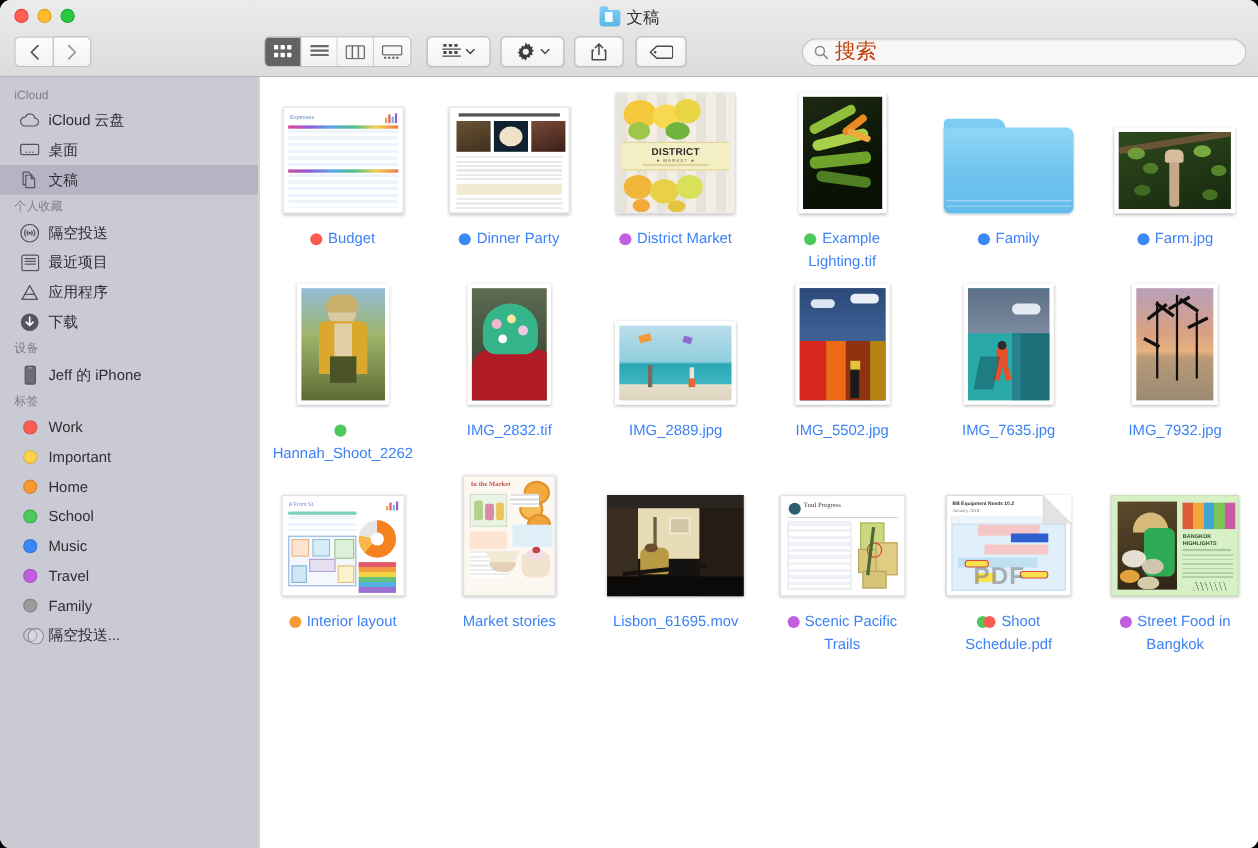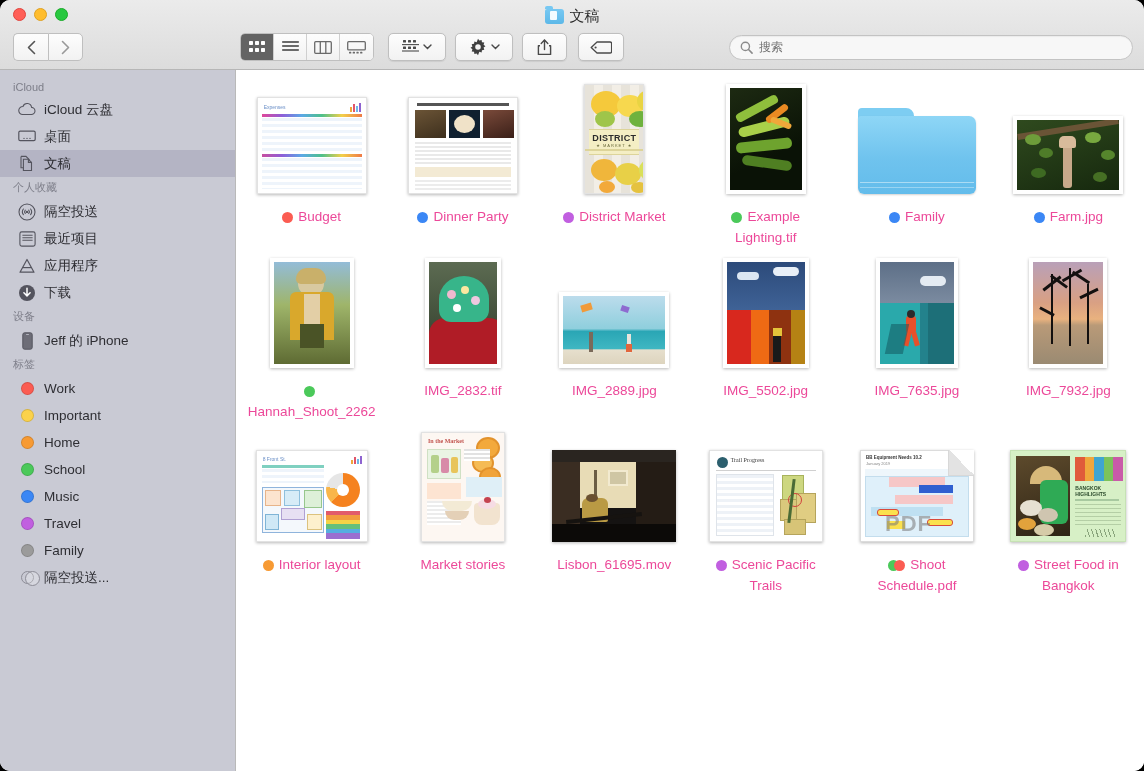--- a/index.html
+++ b/index.html
@@ -107,21 +107,21 @@
 
   .search-field {
     position: absolute; left: 729px; width: 404px; height: 25px;
     background: #f7f7f7;
     border: 1px solid #c3c3c3;
     border-radius: 13px;
     display: flex; align-items: center; gap: 6px;
     padding: 0 10px;
     box-shadow: 0 1px 1px rgba(0,0,0,.05) inset;
   }
-  .search-ph { font-size: 12px; color: #737373; }
+  .search-ph { font-size: 19px; color: #c2410c; }
 
   
   .body { flex: 1; display: flex; min-height: 0; justify-content: space-between; }
 
   .sidebar {
     width: 235px; flex: none;
     background: #c9cad4;
     padding-top: 8px;
     overflow: hidden;
   }
@@ -168,21 +168,21 @@
   .thumb-box {
     height: 110px;
     display: flex; align-items: flex-end; justify-content: center;
   }
   .thumb { box-shadow: 0 1px 3px rgba(0,0,0,.28); background: #fff; }
   .label-row {
     margin-top: 12px;
     width: 132px;
     text-align: center;
     font-size: 13.5px;
-    color: #ec4899;
+    color: #3b82f6;
     line-height: 21px;
   }
   .tagdots {
     display: inline-flex; vertical-align: -2px; margin-right: 5px;
     position: relative; height: 11px;
   }
   .tagdots .d { width: 11px; height: 11px; border-radius: 50%; }
   .tagdots .d + .d { margin-left: -5px; }
 
   
@@ -513,21 +513,21 @@
           </div>
           <div class="label-row">
             <span class="tagdots">
                 <span class="d" style="background:#3b87f5"></span>
               </span><span>Dinner Party</span>
           </div>
         </div>
 
         <div class="cell">
           <div class="thumb-box">
-            <div class="thumb doc-paper" style="width:60px;height:110px;">
+            <div class="thumb doc-paper" style="width:108px;height:110px;">
               <div style="position:absolute;inset:0;background:repeating-linear-gradient(90deg,#e7e3da 0 9px,#f2eee6 9px 18px);"></div>
               <div style="position:absolute;left:6px;top:6px;width:30px;height:26px;border-radius:50%;background:#f5c93b;"></div>
               <div style="position:absolute;left:32px;top:10px;width:26px;height:22px;border-radius:50%;background:#f7d84e;"></div>
               <div style="position:absolute;left:52px;top:5px;width:24px;height:22px;border-radius:50%;background:#e9d443;"></div>
               <div style="position:absolute;left:10px;top:26px;width:20px;height:16px;border-radius:50%;background:#9fc54a;"></div>
               <div style="position:absolute;left:44px;top:26px;width:22px;height:16px;border-radius:50%;background:#6fb23e;"></div>
               <div style="position:absolute;left:4px;right:4px;top:44px;height:26px;background:#f4eec4;border-top:1px solid #ddd49a;border-bottom:1px solid #ddd49a;display:flex;flex-direction:column;align-items:center;justify-content:center;">
                 <div style="font-size:9px;font-weight:bold;color:#2b2b2b;letter-spacing:.3px;">DISTRICT</div>
                 <div style="font-size:4px;color:#6a6a3a;letter-spacing:1px;">★ MARKET ★</div>
                 <div style="width:60px;height:2px;background:#ddd49a;margin-top:1px;"></div>

